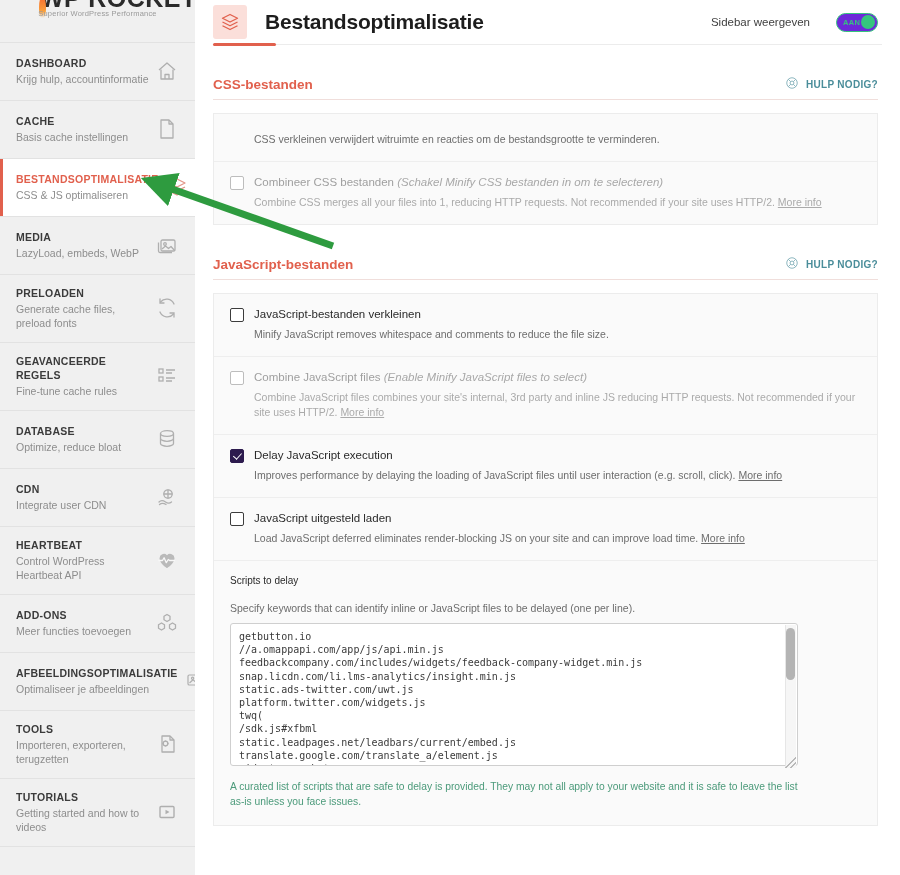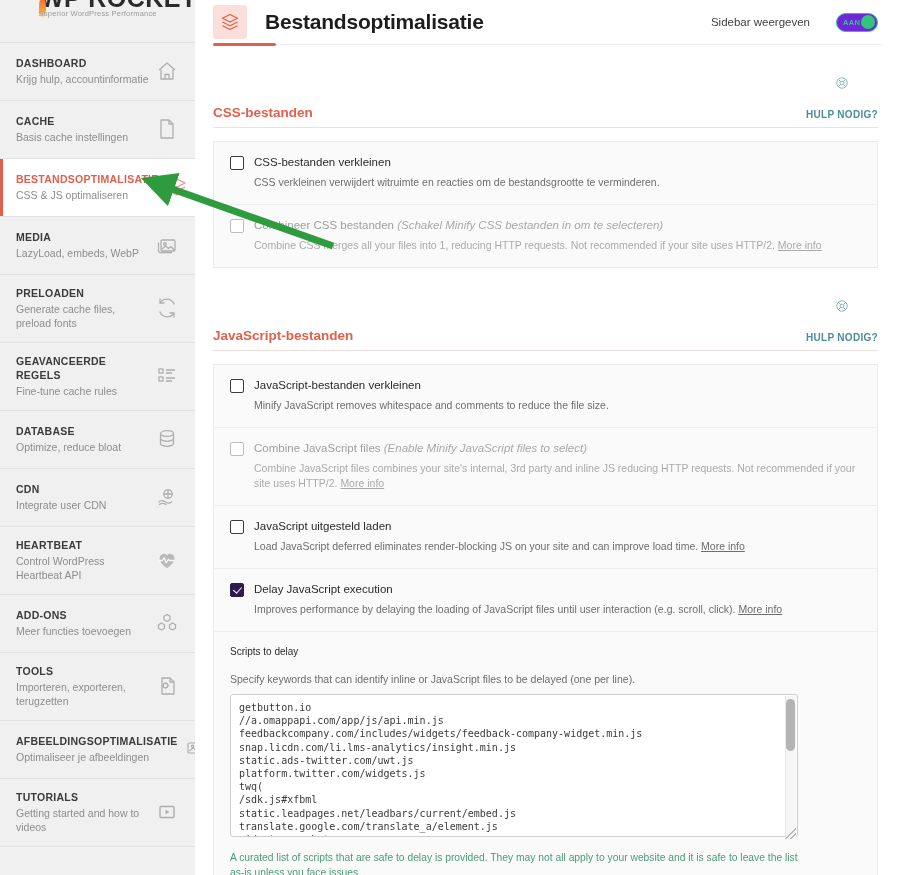--- a/index.html
+++ b/index.html
@@ -115,24 +115,23 @@
 
   .content { padding: 0 22px 0 18px; }
 
   .section-head {
     display: flex; align-items: flex-end;
     padding-top: 31px; padding-bottom: 7px;
     border-bottom: 1px solid #f0dedb;
   }
   .section-title { font-size: 13.5px; font-weight: bold; color: #e1604d; }
   .help-link {
-    margin-left: auto; display: flex; align-items: center; gap: 17px;
+    margin-left: auto; display: flex; align-items: center; gap: 7px;
     color: #4a8d9a; font-size: 10px; font-weight: bold; letter-spacing: .3px;
     cursor: pointer;
-    flex-direction: column;
   }
   .help-link svg { width: 14px; height: 14px; opacity: .7; }
 
   .card {
     background: #fafafa;
     border: 1px solid #ececec;
     margin-top: 13px;
   }
   .opt-row {
     padding: 13px 16px 14px 16px;
@@ -348,44 +347,44 @@
           <div class="nav-icon">
             <svg viewBox="0 0 24 24" fill="none" stroke="#7a7a7a" stroke-width="1.3" stroke-linejoin="round">
               <path d="M12 3.5 9 5.3v3.4l3 1.8 3-1.8V5.3z"></path>
               <path d="M6.5 12 3.5 13.8v3.4l3 1.8 3-1.8v-3.4z"></path>
               <path d="M17.5 12l-3 1.8v3.4l3 1.8 3-1.8v-3.4z"></path>
             </svg>
           </div>
         </div>
         <div class="nav-item">
           <div class="nav-text">
-            <div class="nav-title">TOOLS</div>
-            <div class="nav-sub">Importeren, exporteren, terugzetten</div>
-          </div>
-          <div class="nav-icon">
-            <svg viewBox="0 0 24 24" fill="none" stroke="#7a7a7a" stroke-width="1.3" stroke-linejoin="round">
-              <path d="M7 4h8l4 4v12H7z"></path>
-              <path d="M15 4v4h4"></path>
-              <circle cx="10.5" cy="11.5" r="2.3"></circle>
-              <path d="M10.5 8.4v1M10.5 13.6v1M7.4 11.5h1M12.6 11.5h1"></path>
-            </svg>
-          </div>
-        </div>
-        <div class="nav-item">
-          <div class="nav-text">
             <div class="nav-title">AFBEELDINGSOPTIMALISATIE</div>
             <div class="nav-sub">Optimaliseer je afbeeldingen</div>
           </div>
           <div class="nav-icon">
             <svg viewBox="0 0 24 24" fill="none" stroke="#7a7a7a" stroke-width="1.2" stroke-linejoin="round">
               <rect x="4" y="6" width="13" height="10" rx="1.3"></rect>
               <path d="M5.5 14l3.5-3.2 2.8 2.4 2.4-2 2.8 3.4"></path>
               <circle cx="8.6" cy="9.3" r="1.1"></circle>
               <path d="M15.5 12.5l4.5 2.5-1.2 4.5-4.7 .6-2.6-3.4z" fill="none"></path>
               <path d="M16.2 15.6l2.4 1.3"></path>
+            </svg>
+          </div>
+        </div>
+        <div class="nav-item">
+          <div class="nav-text">
+            <div class="nav-title">TOOLS</div>
+            <div class="nav-sub">Importeren, exporteren, terugzetten</div>
+          </div>
+          <div class="nav-icon">
+            <svg viewBox="0 0 24 24" fill="none" stroke="#7a7a7a" stroke-width="1.3" stroke-linejoin="round">
+              <path d="M7 4h8l4 4v12H7z"></path>
+              <path d="M15 4v4h4"></path>
+              <circle cx="10.5" cy="11.5" r="2.3"></circle>
+              <path d="M10.5 8.4v1M10.5 13.6v1M7.4 11.5h1M12.6 11.5h1"></path>
             </svg>
           </div>
         </div>
         <div class="nav-item">
           <div class="nav-text">
             <div class="nav-title">TUTORIALS</div>
             <div class="nav-sub">Getting started and how to videos</div>
           </div>
           <div class="nav-icon">
             <svg viewBox="0 0 24 24" fill="none" stroke="#7a7a7a" stroke-width="1.4">
@@ -426,24 +425,20 @@
             <span><svg viewBox="0 0 24 24" fill="none" stroke="#4a8d9a" stroke-width="1.5">
                 <circle cx="12" cy="12" r="9"></circle>
                 <circle cx="12" cy="12" r="3.3"></circle>
                 <path d="M5.6 5.6 9.7 9.7M18.4 5.6 14.3 9.7M5.6 18.4l4.1-4.1M18.4 18.4l-4.1-4.1"></path>
               </svg></span>
             <span>HULP NODIG?</span>
           </div>
         </div>
         <div class="card">
           <div class="opt-row">
-            <div class="opt-line">
-              <div class="cb"></div>
-              <div class="opt-label"><span>CSS-bestanden verkleinen</span></div>
-            </div>
             <div class="opt-desc"><span>CSS verkleinen verwijdert witruimte en reacties om de bestandsgrootte te verminderen.</span></div>
           </div>
           <div class="opt-row">
             <div class="opt-line">
               <div class="cb disabled"></div>
               <div class="opt-label muted"><span>Combineer CSS bestanden</span> <span class="opt-hint muted">(Schakel Minify CSS bestanden in om te selecteren)</span></div>
             </div>
             <div class="opt-desc muted"><span>Combine CSS merges all your files into 1, reducing HTTP requests. Not recommended if your site uses HTTP/2.</span> <a>More info</a></div>
           </div>
         </div>
@@ -468,31 +463,31 @@
           </div>
           <div class="opt-row">
             <div class="opt-line">
               <div class="cb disabled"></div>
               <div class="opt-label muted"><span>Combine JavaScript files</span> <span class="opt-hint muted">(Enable Minify JavaScript files to select)</span></div>
             </div>
             <div class="opt-desc muted"><span>Combine JavaScript files combines your site's internal, 3rd party and inline JS reducing HTTP requests. Not recommended if your site uses HTTP/2.</span> <a>More info</a></div>
           </div>
           <div class="opt-row">
             <div class="opt-line">
+              <div class="cb checked"></div>
+              <div class="opt-label"><span>Delay JavaScript execution</span></div>
+            </div>
+            <div class="opt-desc"><span>Improves performance by delaying the loading of JavaScript files until user interaction (e.g. scroll, click).</span> <a>More info</a></div>
+          </div>
+          <div class="opt-row">
+            <div class="opt-line">
               <div class="cb"></div>
               <div class="opt-label"><span>JavaScript uitgesteld laden</span></div>
             </div>
             <div class="opt-desc"><span>Load JavaScript deferred eliminates render-blocking JS on your site and can improve load time.</span> <a>More info</a></div>
-          </div>
-          <div class="opt-row">
-            <div class="opt-line">
-              <div class="cb checked"></div>
-              <div class="opt-label"><span>Delay JavaScript execution</span></div>
-            </div>
-            <div class="opt-desc"><span>Improves performance by delaying the loading of JavaScript files until user interaction (e.g. scroll, click).</span> <a>More info</a></div>
           </div>
           <div class="sub-block">
             <div class="sub-title">Scripts to delay</div>
             <div class="sub-desc">Specify keywords that can identify inline or JavaScript files to be delayed (one per line).</div>
             <div class="ta-wrap"><textarea class="scripts" spellcheck="false" style="">getbutton.io
 //a.omappapi.com/app/js/api.min.js
 feedbackcompany.com/includes/widgets/feedback-company-widget.min.js
 snap.licdn.com/li.lms-analytics/insight.min.js
 static.ads-twitter.com/uwt.js
 platform.twitter.com/widgets.js

